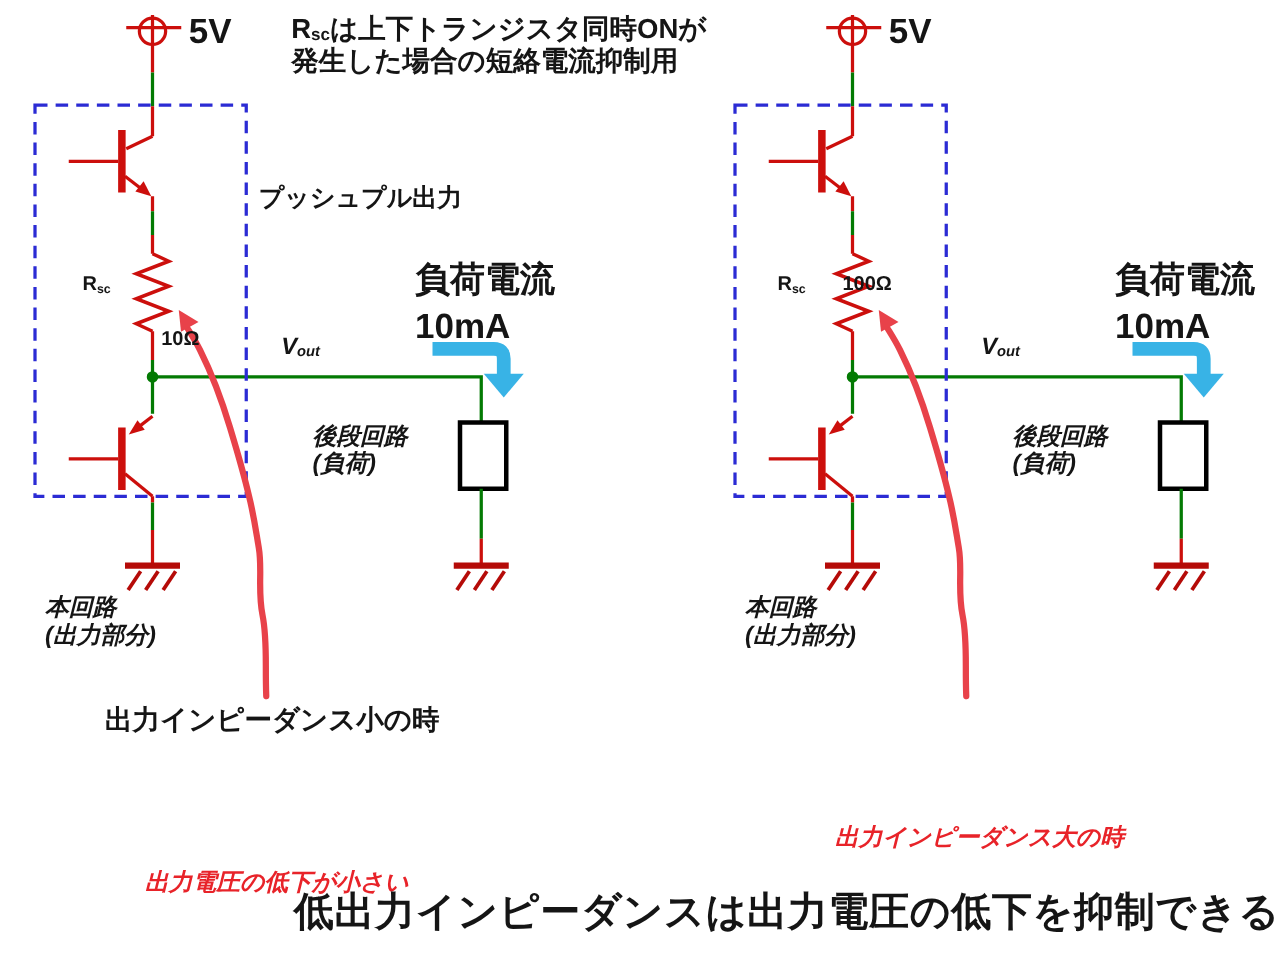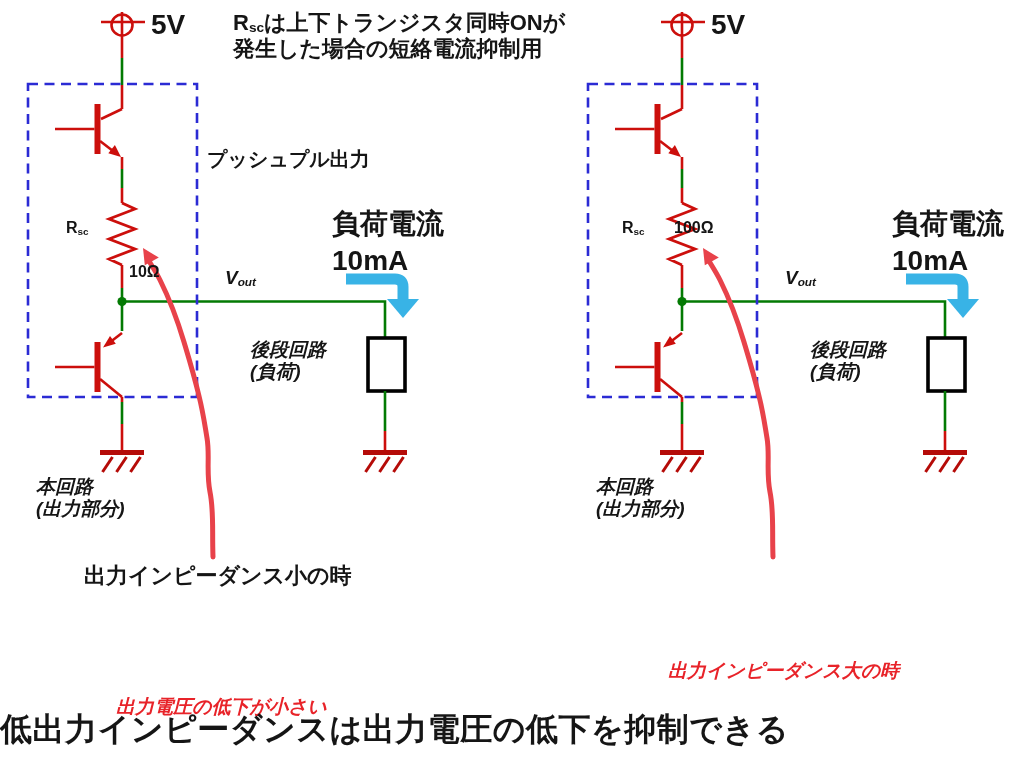--- a/index.html
+++ b/index.html
@@ -5,21 +5,21 @@
   html,body{margin:0;padding:0;background:#fff;}
   #stage{position:relative;width:1024px;height:765px;background:#fff;overflow:hidden;
          font-family:"Liberation Sans","DejaVu Sans",sans-serif;}
   #schematic{position:absolute;left:0;top:0;}
   .lbl{position:absolute;font-weight:bold;color:var(--black,#151515);white-space:nowrap;line-height:1.15;}
   .fs20{font-size:20px;} .fs22{font-size:22px;} .fs23{font-size:19px;font-style:italic;} .fs24{font-size:28px;} .fs25{font-size:16px;}
   .sub{font-size:0.62em;position:relative;top:0.18em;}
   .redtxt{color:var(--redtext,#e82329);}
   .cblock{text-align:left;}
   .cblock span{display:block;}
-  .title{left:0;top:711px;width:1024px;text-align:left;font-size:32px;letter-spacing:0.5px;}
+  .title{left:0;top:711px;width:1024px;text-align:right;font-size:32px;letter-spacing:0.5px;}
   
   .sr{stroke:var(--wire_red,#cc0f0c);stroke-width:2.6;fill:none;}
   .rz{stroke:var(--wire_red,#cc0f0c);stroke-width:2.8;fill:none;stroke-linejoin:miter;}
   .sg{stroke:var(--wire_green,#037a03);stroke-width:2.6;fill:none;}
   .fr{fill:var(--wire_red,#cc0f0c);stroke:none;}
   .fg{fill:var(--wire_green,#037a03);stroke:none;}
   .gb{stroke:var(--ground_red,#b50b08);stroke-width:5;fill:none;}
   .gh{stroke:var(--ground_red,#b50b08);stroke-width:3;fill:none;}
   .db{stroke:var(--box_blue,#2b2bd4);stroke-width:2.6;fill:none;stroke-dasharray:10 6.5;}
   .ca{stroke:var(--arrow_cyan,#38b3e6);stroke-width:11;fill:none;stroke-linejoin:round;}

